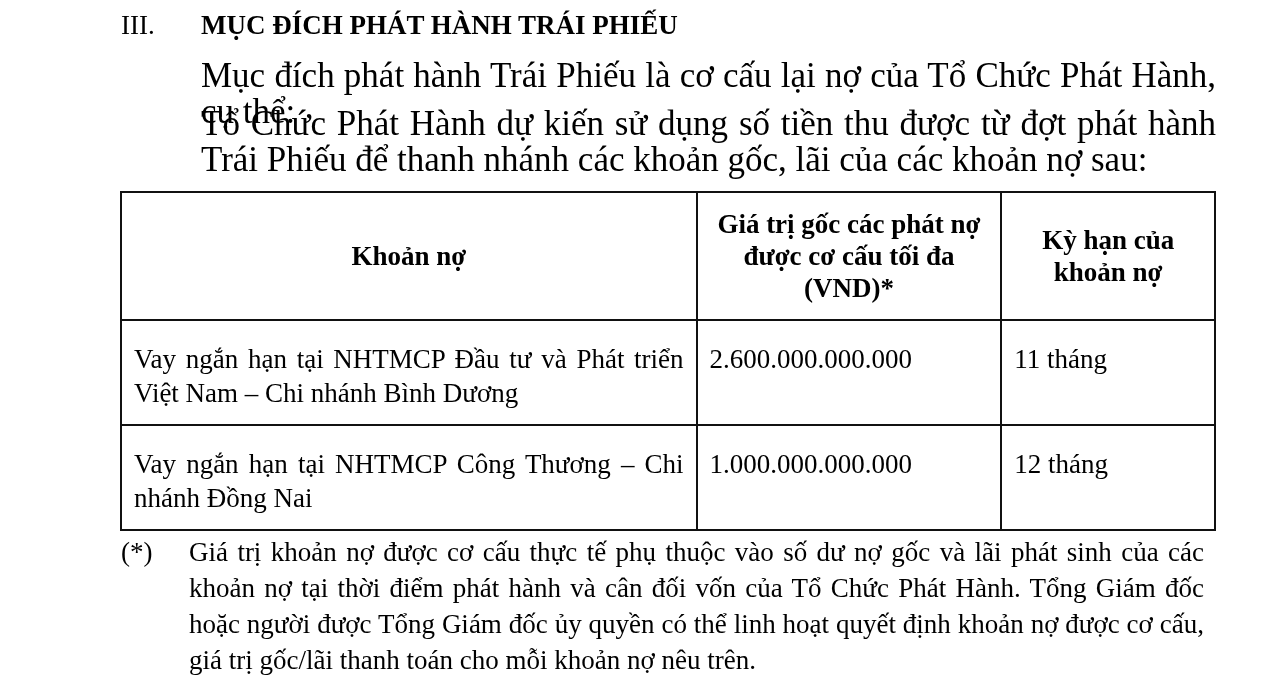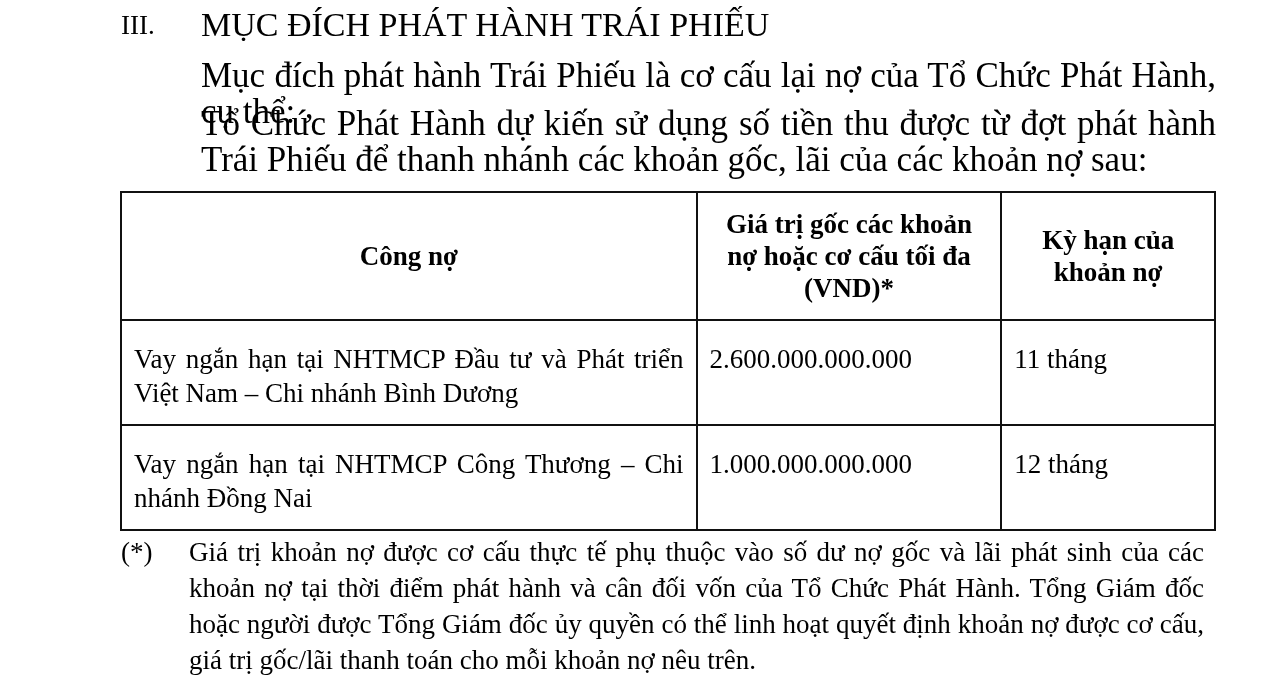--- a/index.html
+++ b/index.html
@@ -6,21 +6,21 @@
   body {
     width: 1280px; height: 686px; position: relative; overflow: hidden;
     font-family: "Liberation Serif", "DejaVu Serif", serif;
     color: #000;
   }
   .abs { position: absolute; }
   .heading-num {
     left: 121px; top: 8px; font-size: 27px; font-weight: normal; line-height: 34px;
   }
   .heading-title {
-    left: 201px; top: 8px; font-size: 34px; font-weight: normal; line-height: 34px;
+    left: 201px; top: 8px; font-size: 27px; font-weight: bold; line-height: 34px;
   }
   .para {
     left: 201px; width: 1015px; font-size: 35px; line-height: 36px;
     text-align: justify;
   }
   .p1 { top: 58px; }
   .p2 { top: 106px; text-align-last: left; }
   table.debt {
     position: absolute; left: 120px; top: 191px;
     border-collapse: collapse; width: 1096px;
@@ -54,22 +54,22 @@
 <div class="abs para p2">Tổ Chức Phát Hành dự kiến sử dụng số tiền thu được từ đợt phát hành Trái Phiếu để thanh nhánh các khoản gốc, lãi của các khoản nợ sau:</div>
 
 <table class="debt">
   <colgroup>
     <col style="width:577px">
     <col style="width:305px">
     <col style="width:214px">
   </colgroup>
   <tbody>
       <tr>
-    <th>Công nợ</th>
-    <th>Giá trị gốc các khoản nợ hoặc cơ cấu tối đa (VND)*</th>
+    <th>Khoản nợ</th>
+    <th>Giá trị gốc các phát nợ được cơ cấu tối đa (VND)*</th>
     <th>Kỳ hạn của khoản nợ</th>
   </tr>
   <tr class="r1">
     <td class="name">Vay ngắn hạn tại NHTMCP Đầu tư và Phát triển Việt Nam – Chi nhánh Bình Dương</td>
     <td class="center">2.600.000.000.000</td>
     <td class="center">11 tháng</td>
   </tr>
   <tr class="r2">
     <td class="name">Vay ngắn hạn tại NHTMCP Công Thương – Chi nhánh Đồng Nai</td>
     <td class="center">1.000.000.000.000</td>

